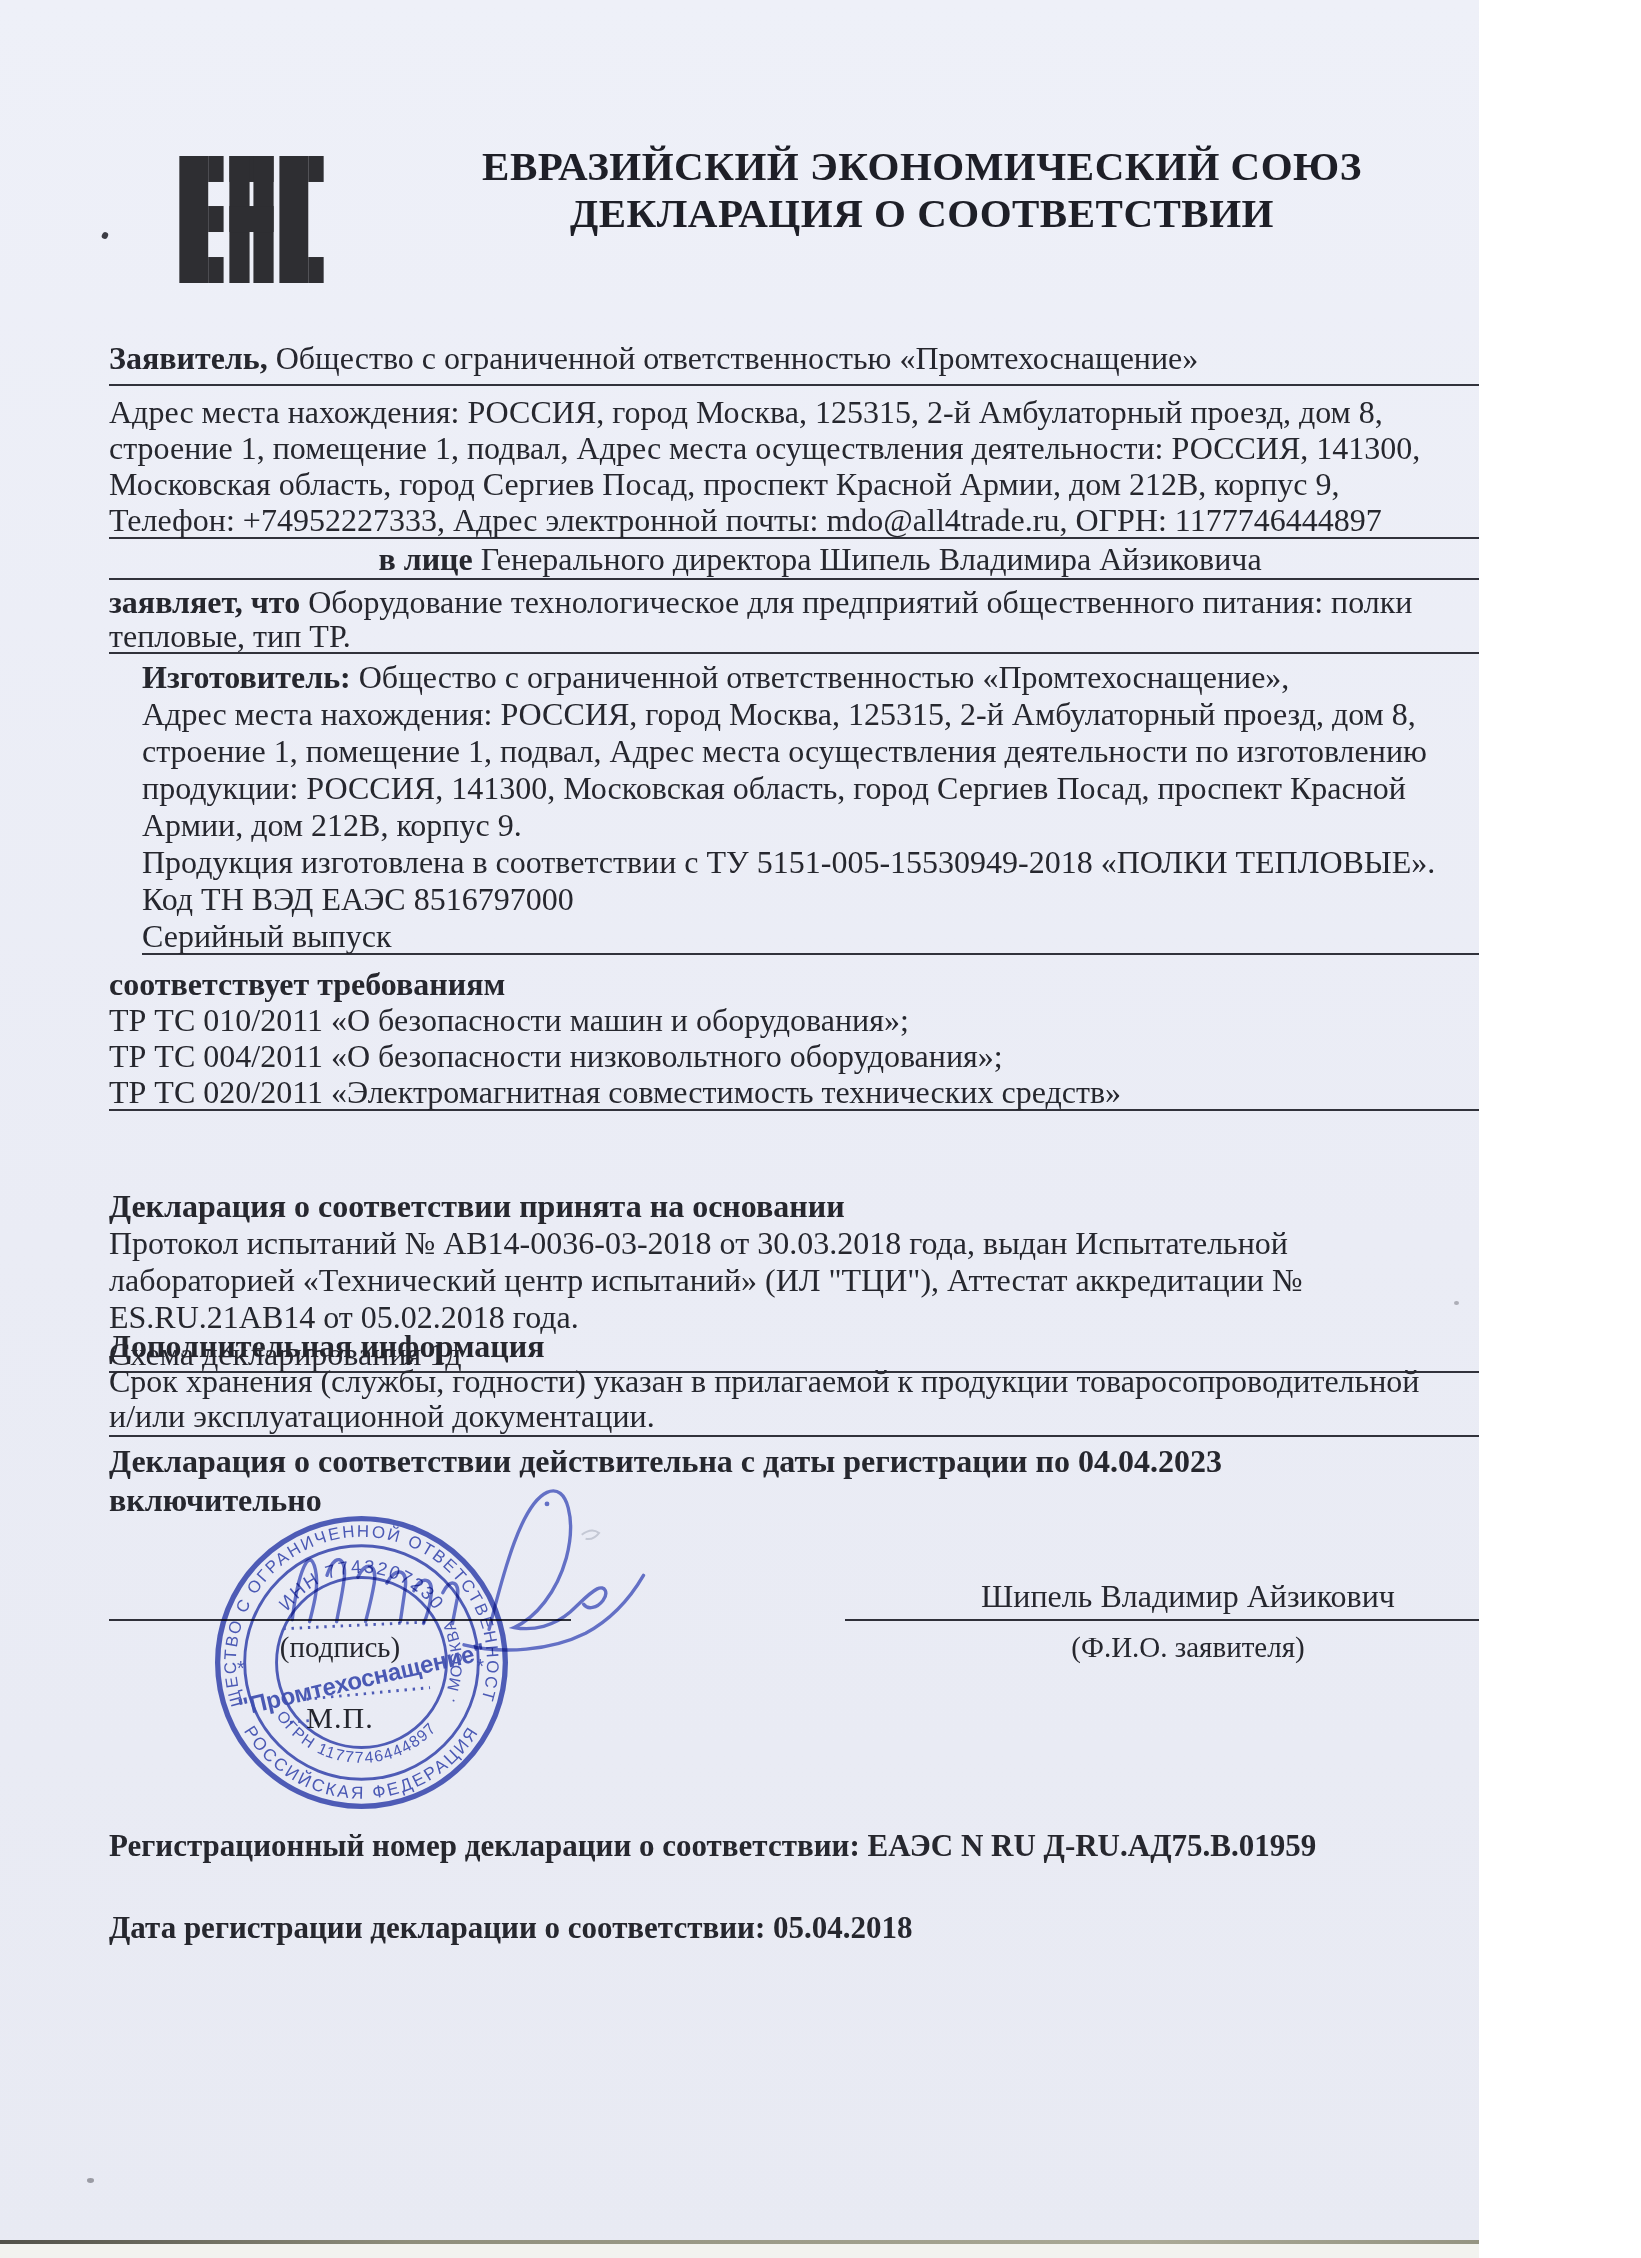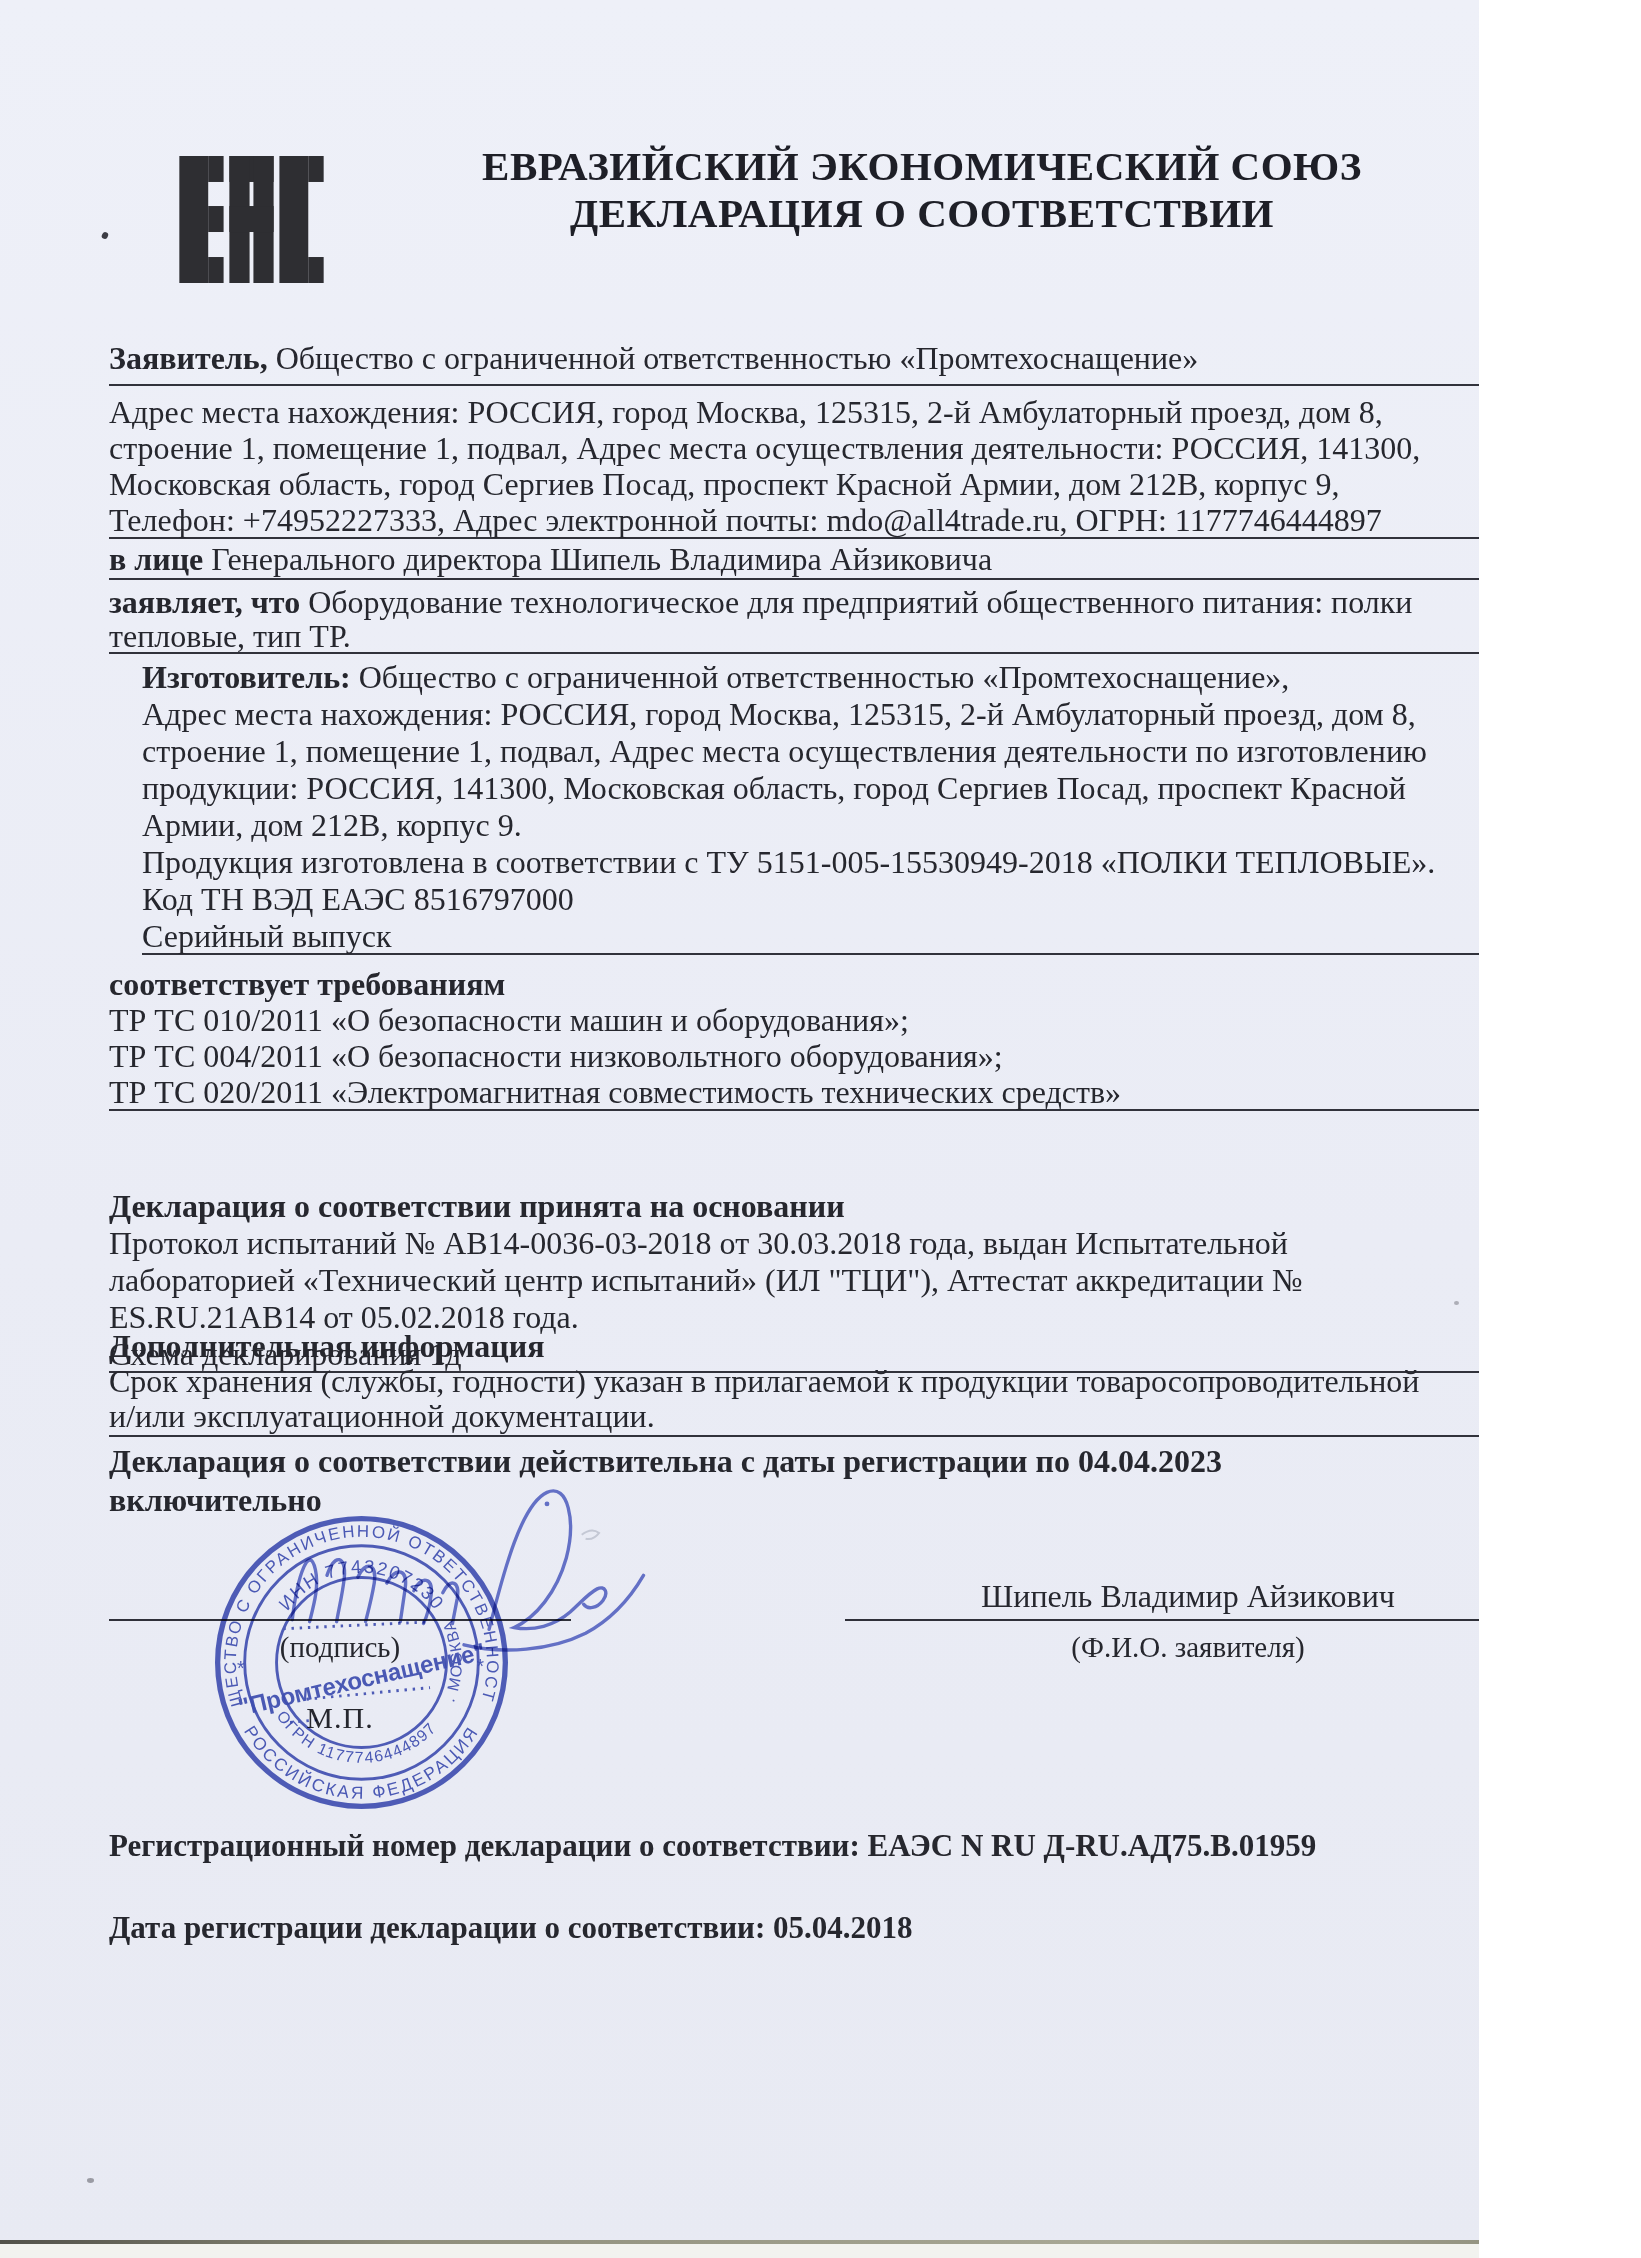--- a/index.html
+++ b/index.html
@@ -11,21 +11,21 @@
              background:linear-gradient(to right,#52524a,#8f8f7c 25%,#aaaa97 70%,#8a8a78);}
   .logo{position:absolute;left:179px;top:156px;width:145px;height:127px;}
   .titles{position:absolute;left:309px;top:143px;width:1226px;text-align:center;
           font-weight:bold;font-size:41px;line-height:47px;color:#1e1f27;letter-spacing:0.5px;}
   .sec{position:absolute;left:109px;width:1422px;font-size:32px;box-sizing:border-box;}
   .ruled{border-bottom:2.9px solid #31323b;}
   .line{white-space:nowrap;}
   .b{font-weight:bold;}
   .s1{top:340px;height:46px;line-height:37px;}
   .s2{top:394px;height:145px;line-height:36px;}
-  .s3{top:543px;height:37px;line-height:33px;}
+  .s3{top:543px;height:37px;line-height:33px;text-align:center;}
   .s4{top:585px;height:69px;line-height:34px;}
   .s5{top:659px;height:296px;line-height:37px;margin-left:33px;}
   .s6{top:966px;height:145px;line-height:36px;}
   .s7{top:1188px;height:185px;line-height:37px;}
   .s8{top:1329px;height:108px;line-height:35px;}
   .s9{top:1442px;line-height:39px;font-weight:bold;}
   .sigline-left{position:absolute;left:109px;top:1619px;width:462px;border-top:2.9px solid #2f3039;
                 text-align:center;font-size:29px;}
   .sigline-right{position:absolute;left:845px;top:1619px;width:686px;border-top:2.9px solid #2f3039;
                  text-align:center;font-size:29px;}

